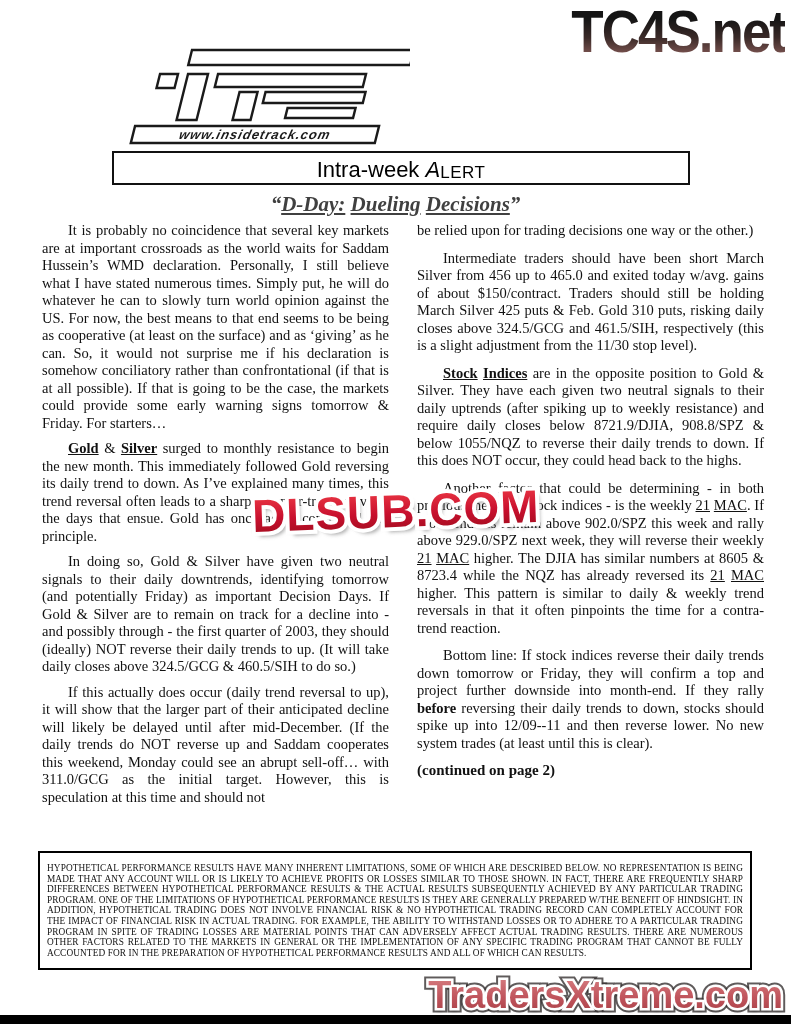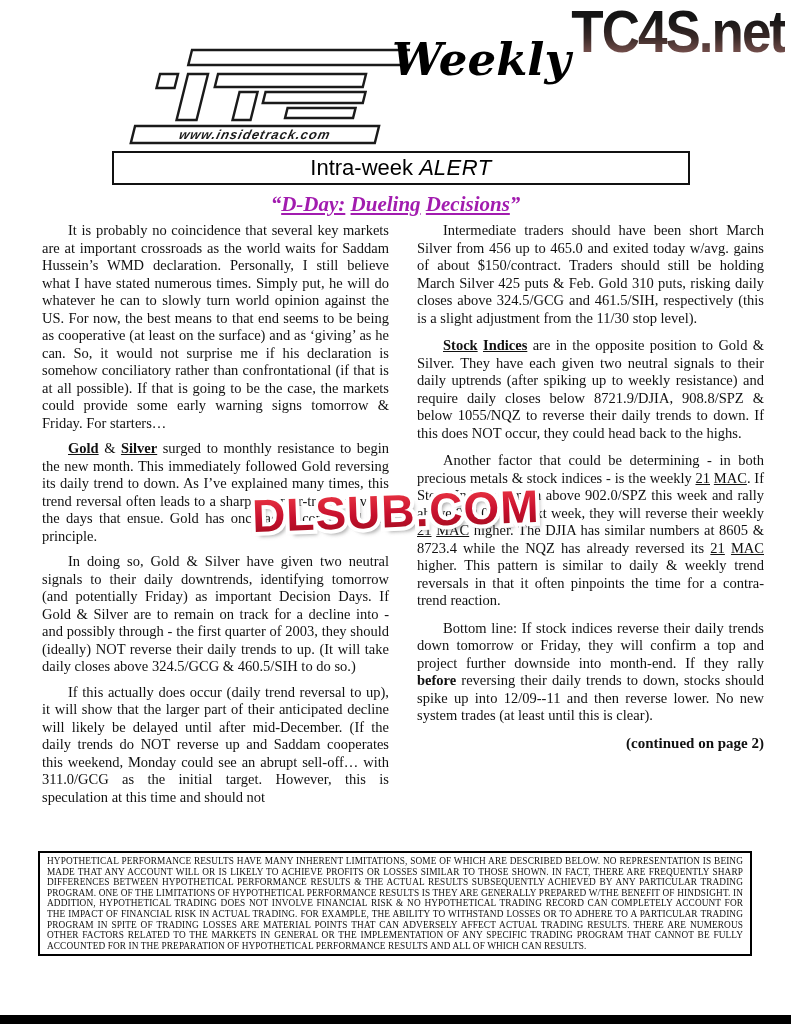--- a/index.html
+++ b/index.html
@@ -16,45 +16,45 @@
   
   .masthead{position:absolute;left:60px;top:34px;width:600px;height:110px;}
   .logo-svg{position:absolute;left:0;top:6px;}
   .mast-title{position:absolute;left:332px;top:2px;font-family:"DejaVu Serif",serif;
               font-weight:700;font-style:italic;font-size:45px;line-height:47px;color:#000;}
   .mast-title .line2{padding-left:26px;}
   .mast-title .tm{font-size:11px;font-style:normal;vertical-align:baseline;letter-spacing:0;}
 
   
   .alert-bar{position:absolute;left:112px;top:151px;width:574px;height:30px;
-             border:2px solid #111;display:flex;align-items:center;justify-content:center;
+             border:2px solid #111;display:flex;align-items:flex-end;justify-content:center;
              font-family:"Liberation Sans",sans-serif;font-size:22px;color:#000;white-space:pre;}
   .alert-a{font-style:italic;}
-  .alert-rest{font-style:italic;font-size:22px;letter-spacing:.5px;}
+  .alert-rest{font-size:17px;letter-spacing:.5px;}
 
   
   .headline{position:absolute;left:0;top:192px;width:791px;margin:0;text-align:center;
             font-family:"Liberation Serif",serif;font-weight:700;font-style:italic;
-            font-size:21px;color:#a21caf;}
+            font-size:21px;color:#404040;}
 
   
   .columns{position:absolute;left:42px;top:222px;width:722px;display:flex;gap:28px;}
   .col{width:349px;text-align:justify;font-size:14.5px;line-height:17.5px;}
   .col p{margin:0 0 8px 0;text-indent:26px;}
   .col-right p{margin-bottom:10px;}
   .col p.no-indent{text-indent:0;}
-  .continued{margin-top:2px;text-align:right;font-weight:700;font-size:15px;}
+  .continued{margin-top:2px;font-weight:700;font-size:15px;}
 
   .seg-b{font-weight:700;}
   .seg-i{}
   .seg-u{text-decoration:underline;}
 
   
   .disclaimer{position:absolute;left:38px;top:851px;width:696px;border:2px solid #000;
-              padding:3px 7px;font-family:"Liberation Serif",serif;font-size:9.3px;
+              padding:10px 7px;font-family:"Liberation Serif",serif;font-size:9.3px;
               line-height:10.6px;text-align:justify;color:#111;letter-spacing:.1px;}
 
   
   .wm{position:absolute;font-family:"Liberation Sans",sans-serif;font-weight:700;white-space:nowrap;}
   .wm .layer{position:absolute;left:0;top:0;}
   .wm .anchor{position:relative;visibility:hidden;}
   .wm-dlsub{left:252px;top:484px;font-size:46px;letter-spacing:1px;transform:rotate(-2deg);}
   .wm-dlsub .stroke{-webkit-text-stroke:8px #ffffff;color:#fff;
         text-shadow:4px 5px 4px rgba(110,110,110,.55), -2px 2px 3px rgba(130,130,130,.4);}
   .wm-dlsub .fill{background:linear-gradient(#ee3a46 8%, #c8102e 55%, #9d0d1d 95%);
@@ -86,50 +86,56 @@
         <rect x="176" y="50" width="18" height="28"></rect>
         <rect x="202" y="50" width="100" height="11"></rect>
         <rect x="228" y="66" width="68" height="10"></rect>
         <rect x="80" y="84" width="244" height="17"></rect>
       </g>
       <g transform="translate(16,2) skewX(-14)">
         <text x="202" y="97" text-anchor="middle" font-family="Liberation Sans, sans-serif" font-size="13" font-weight="bold" font-style="italic" fill="#1a1a1a" letter-spacing="1">www.insidetrack.com</text>
       </g>
     </svg>
     <div class="mast-title">
-      <div class="line1">Weekly</div>
     </div>
   </header>
 
   <div class="alert-bar">
     <span>Intra-week </span><span class="alert-a">A</span><span class="alert-rest">LERT</span>
   </div>
 
   <h1 class="headline"><span>“</span><span class="seg-u">D-Day:</span><span> </span><span class="seg-u">Dueling</span><span> </span><span class="seg-u">Decisions</span><span>”</span></h1>
 
   <main class="columns">
     <div class="col">
       <p class="para"><span>It is probably no coincidence that several key markets are at important crossroads as the world waits for Saddam Hussein’s WMD declaration.  Personally, I still believe what I have stated numerous times.  Simply put, he will do whatever he can to slowly turn world opinion against the US.  For now, the best means to that end seems to be being as cooperative (at least on the surface) and as ‘giving’ as he can.  So, it would not surprise me if his declaration is somehow conciliatory rather than confrontational (if that is at all possible).  If that is going to be the case, the markets could provide some early warning signs tomorrow &amp; Friday.  For starters…</span></p>
       <p class="para"><span class="seg-b seg-u">Gold</span><span> &amp; </span><span class="seg-b seg-u">Silver</span><span> surged to monthly resistance to begin the new month.  This immediately followed Gold reversing its daily trend to down.  As I’ve explained many times, this trend reversal often leads to a sharp, counter-trend move in the days that ensue.  Gold has once again confirmed this principle.</span></p>
       <p class="para"><span>In doing so, Gold &amp; Silver have given two neutral signals to their daily downtrends, identifying tomorrow (and potentially Friday) as important </span><span class="seg-i">Decision Days</span><span>.  If Gold &amp; Silver are to remain on track for a decline into - and possibly through - the first quarter of 2003, they should (ideally) NOT reverse their daily trends to up.  (It will take daily closes above 324.5/GCG &amp; 460.5/SIH to do so.)</span></p>
       <p class="para"><span>If this actually does occur (daily trend reversal to up), it will show that the larger part of their anticipated decline will likely be delayed until after mid-December.  (If the daily trends do NOT reverse up and Saddam cooperates this weekend, Monday could see an abrupt sell-off… with 311.0/GCG as the initial target.  However, this is speculation at this time and should not</span></p>
     </div>
     <div class="col col-right">
+      <p class="para no-indent"><span>be relied upon for trading decisions one way or the other.)</span></p>
       <p class="para"><span>Intermediate traders should have been short March Silver from 456 up to 465.0 and exited today w/avg. gains of about $150/contract.  Traders should still be holding March Silver 425 puts &amp; Feb. Gold 310 puts, risking daily closes above 324.5/GCG and 461.5/SIH, respectively (this is a slight adjustment from the 11/30 stop level).</span></p>
       <p class="para"><span class="seg-b seg-u">Stock</span><span> </span><span class="seg-b seg-u">Indices</span><span> are in the opposite position to Gold &amp; Silver.  They have each given two neutral signals to their daily uptrends (after spiking up to weekly resistance) and require daily closes below 8721.9/DJIA, 908.8/SPZ &amp; below 1055/NQZ to reverse their daily trends to down.  If this does NOT occur, they could head back to the highs.</span></p>
       <p class="para"><span>Another factor that could be determining - in both precious metals &amp; stock indices - is the weekly </span><span class="seg-i seg-u">21</span><span> </span><span class="seg-i seg-u">MAC</span><span>.  If Stock Indices remain above 902.0/SPZ this week and rally above 929.0/SPZ next week, they will reverse their weekly </span><span class="seg-i seg-u">21</span><span> </span><span class="seg-i seg-u">MAC</span><span> higher.  The DJIA has similar numbers at 8605 &amp; 8723.4 while the NQZ has already reversed its </span><span class="seg-i seg-u">21</span><span> </span><span class="seg-i seg-u">MAC</span><span> higher.  This pattern is similar to daily &amp; weekly trend reversals in that it often pinpoints the time for a contra-trend reaction.</span></p>
       <p class="para"><span>Bottom line:  If stock indices reverse their daily trends down tomorrow or Friday, they will confirm a top and project further downside into month-end.  If they rally </span><span class="seg-b seg-i">before</span><span> reversing their daily trends to down, stocks should spike up into 12/09--11 and </span><span class="seg-i">then</span><span> reverse lower.  No new system trades (at least until this is clear).</span></p>
       <div class="continued">(continued on page 2)</div>
     </div>
   </main>
 
   <div class="disclaimer">HYPOTHETICAL PERFORMANCE RESULTS HAVE MANY INHERENT LIMITATIONS, SOME OF WHICH ARE DESCRIBED BELOW.  NO REPRESENTATION IS BEING MADE THAT ANY ACCOUNT WILL OR IS LIKELY TO ACHIEVE PROFITS OR LOSSES SIMILAR TO THOSE SHOWN.  IN FACT, THERE ARE FREQUENTLY SHARP DIFFERENCES BETWEEN HYPOTHETICAL PERFORMANCE RESULTS &amp; THE ACTUAL RESULTS SUBSEQUENTLY ACHIEVED BY ANY PARTICULAR TRADING PROGRAM.  ONE OF THE LIMITATIONS OF HYPOTHETICAL PERFORMANCE RESULTS IS THEY ARE GENERALLY PREPARED W/THE BENEFIT OF HINDSIGHT.  IN ADDITION, HYPOTHETICAL TRADING DOES NOT INVOLVE FINANCIAL RISK &amp; NO HYPOTHETICAL TRADING RECORD CAN COMPLETELY ACCOUNT FOR THE IMPACT OF FINANCIAL RISK IN ACTUAL TRADING.  FOR EXAMPLE, THE ABILITY TO WITHSTAND LOSSES OR TO ADHERE TO A PARTICULAR TRADING PROGRAM IN SPITE OF TRADING LOSSES ARE MATERIAL POINTS THAT CAN ADVERSELY AFFECT ACTUAL TRADING RESULTS.  THERE ARE NUMEROUS OTHER FACTORS RELATED TO THE MARKETS IN GENERAL OR THE IMPLEMENTATION OF ANY SPECIFIC TRADING PROGRAM THAT CANNOT BE FULLY ACCOUNTED FOR IN THE PREPARATION OF HYPOTHETICAL PERFORMANCE RESULTS AND ALL OF WHICH CAN RESULTS.</div>
 
   <div class="wm wm-dlsub">
     <span class="layer stroke">DLSUB.COM</span>
     <span class="layer fill">DLSUB.COM</span>
     <span class="anchor">DLSUB.COM</span>
   </div>
 
+  <div class="wm wm-traders">
+    <span class="layer dark">TradersXtreme.com</span>
+    <span class="layer stroke">TradersXtreme.com</span>
+    <span class="layer fill">TradersXtreme.com</span>
+    <span class="anchor">TradersXtreme.com</span>
+  </div>
 
   <div class="bottom-bar"></div>
 
 </div>
 
 </body></html>

